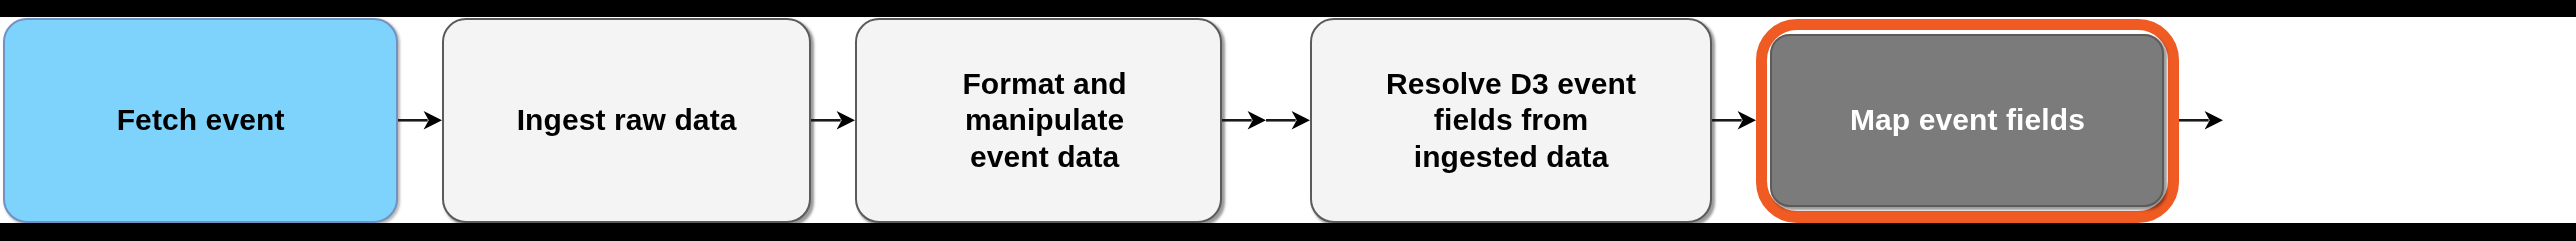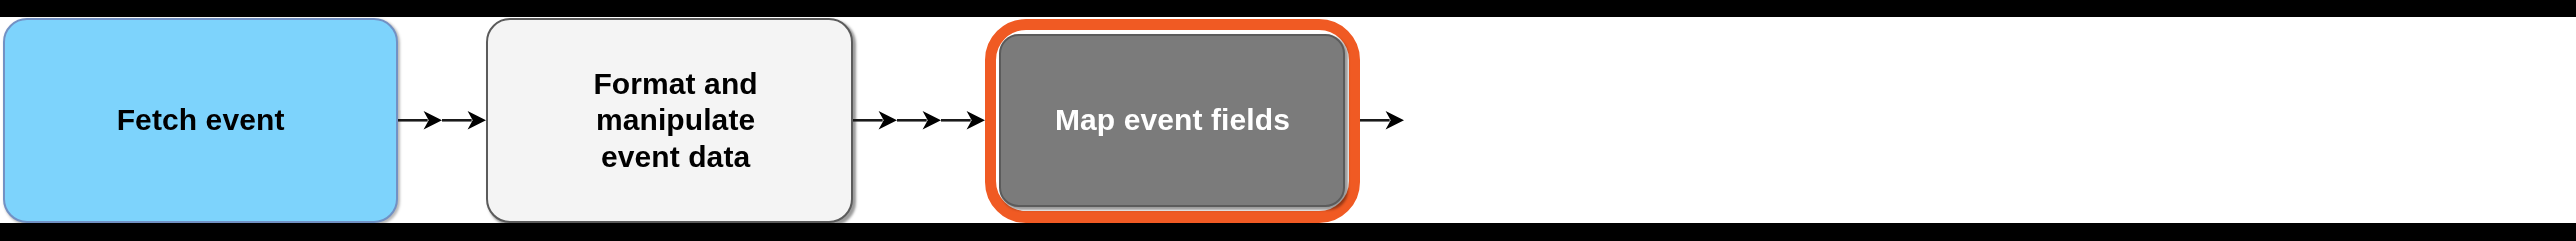--- a/index.html
+++ b/index.html
@@ -141,20 +141,23 @@
       <span class="label">Fetch event</span>
     </div>
 
     <div class="arrow">
       <svg width="44" height="20.6" viewBox="0 0 86 40" aria-hidden="true">
         <line x1="0" y1="20" x2="58" y2="20" stroke="#1a1a1a" stroke-width="5"></line>
         <polygon points="50,2 86,20 50,38 60,20" fill="#000000"></polygon>
       </svg>
     </div>
 
+    <div class="node process" style="width:369px;">
+      <span class="label">Ingest raw data</span>
+    </div>
 
     <div class="arrow">
       <svg width="44" height="20.6" viewBox="0 0 86 40" aria-hidden="true">
         <line x1="0" y1="20" x2="58" y2="20" stroke="#1a1a1a" stroke-width="5"></line>
         <polygon points="50,2 86,20 50,38 60,20" fill="#000000"></polygon>
       </svg>
     </div>
 
     <div class="node process" style="width:367px;padding-left:12px;">
       <span class="label">Format and
@@ -170,32 +173,37 @@
     </div>
 
 
     <div class="arrow">
       <svg width="44" height="20.6" viewBox="0 0 86 40" aria-hidden="true">
         <line x1="0" y1="20" x2="58" y2="20" stroke="#1a1a1a" stroke-width="5"></line>
         <polygon points="50,2 86,20 50,38 60,20" fill="#000000"></polygon>
       </svg>
     </div>
 
+    <div class="node process" style="width:402px;">
+      <span class="label">Resolve D3 event
+fields from
+ingested data</span>
+    </div>
 
     <div class="arrow">
       <svg width="44" height="20.6" viewBox="0 0 86 40" aria-hidden="true">
         <line x1="0" y1="20" x2="58" y2="20" stroke="#1a1a1a" stroke-width="5"></line>
         <polygon points="50,2 86,20 50,38 60,20" fill="#000000"></polygon>
       </svg>
     </div>
 
     <div class="highlight-wrap">
       <span class="ring"></span>
       <span class="ring-inner"></span>
-      <div class="node selected" style="width:346px;height:173px;border-radius:19.6px;">
+      <div class="node selected" style="width:394px;height:173px;border-radius:19.6px;">
         <span class="label">Map event fields</span>
       </div>
     </div>
 
     <div class="arrow">
       <svg width="44" height="20.6" viewBox="0 0 86 40" aria-hidden="true">
         <line x1="0" y1="20" x2="58" y2="20" stroke="#1a1a1a" stroke-width="5"></line>
         <polygon points="50,2 86,20 50,38 60,20" fill="#000000"></polygon>
       </svg>
     </div>

